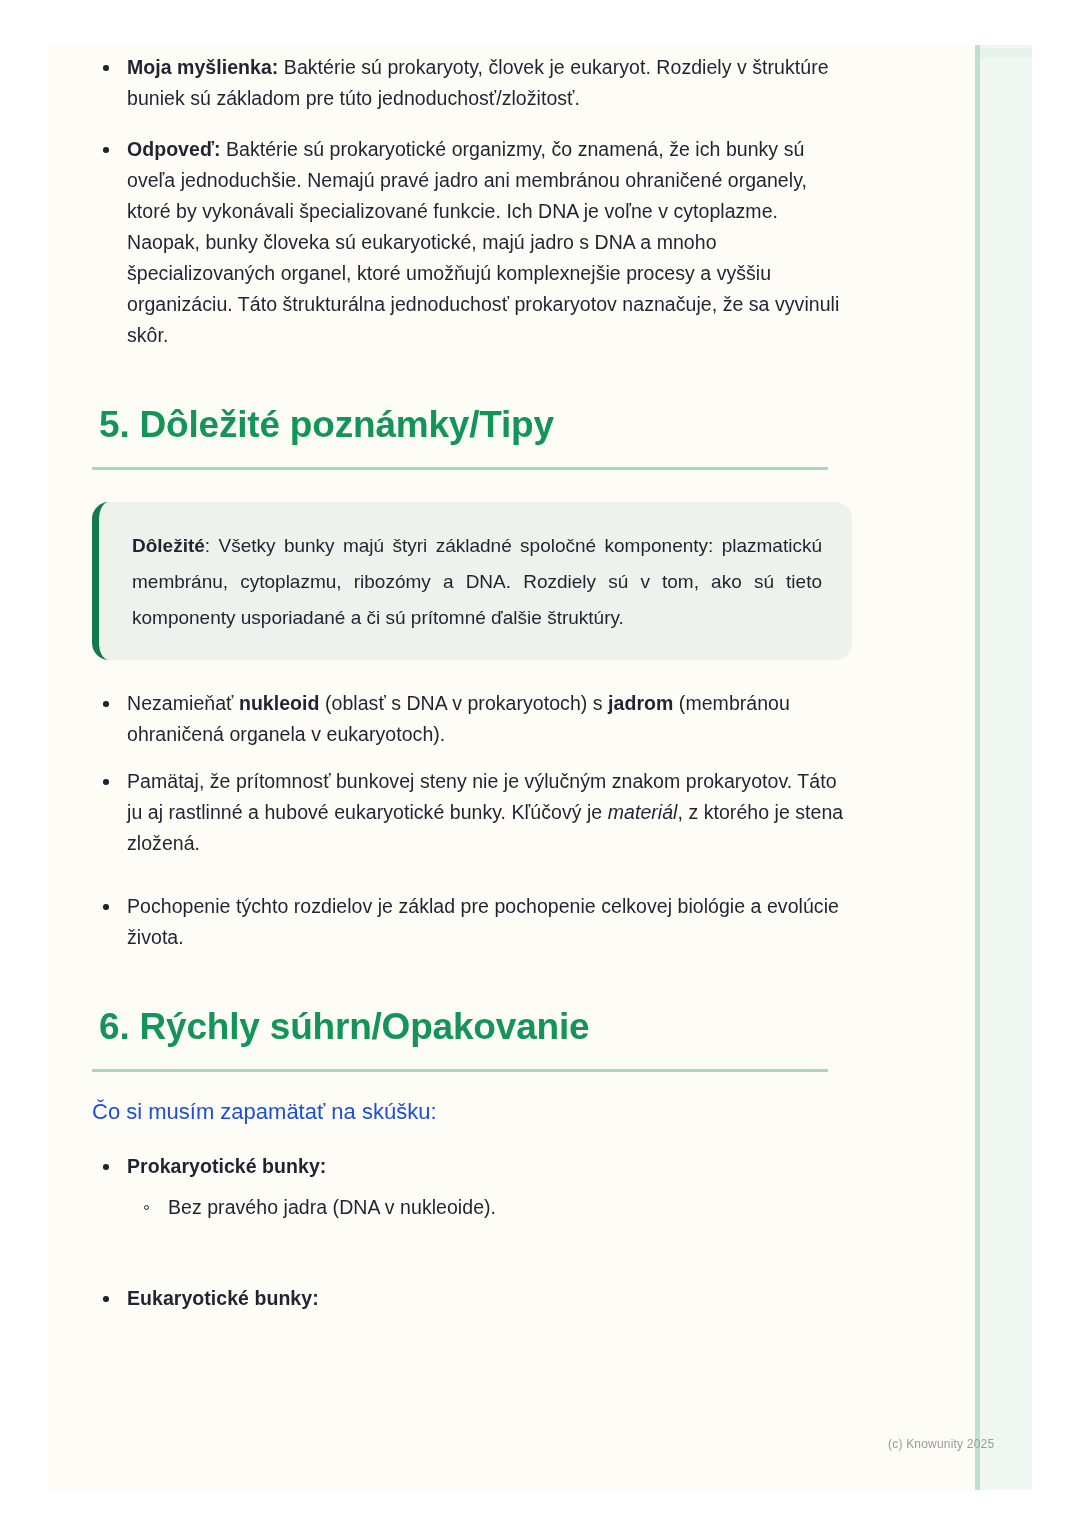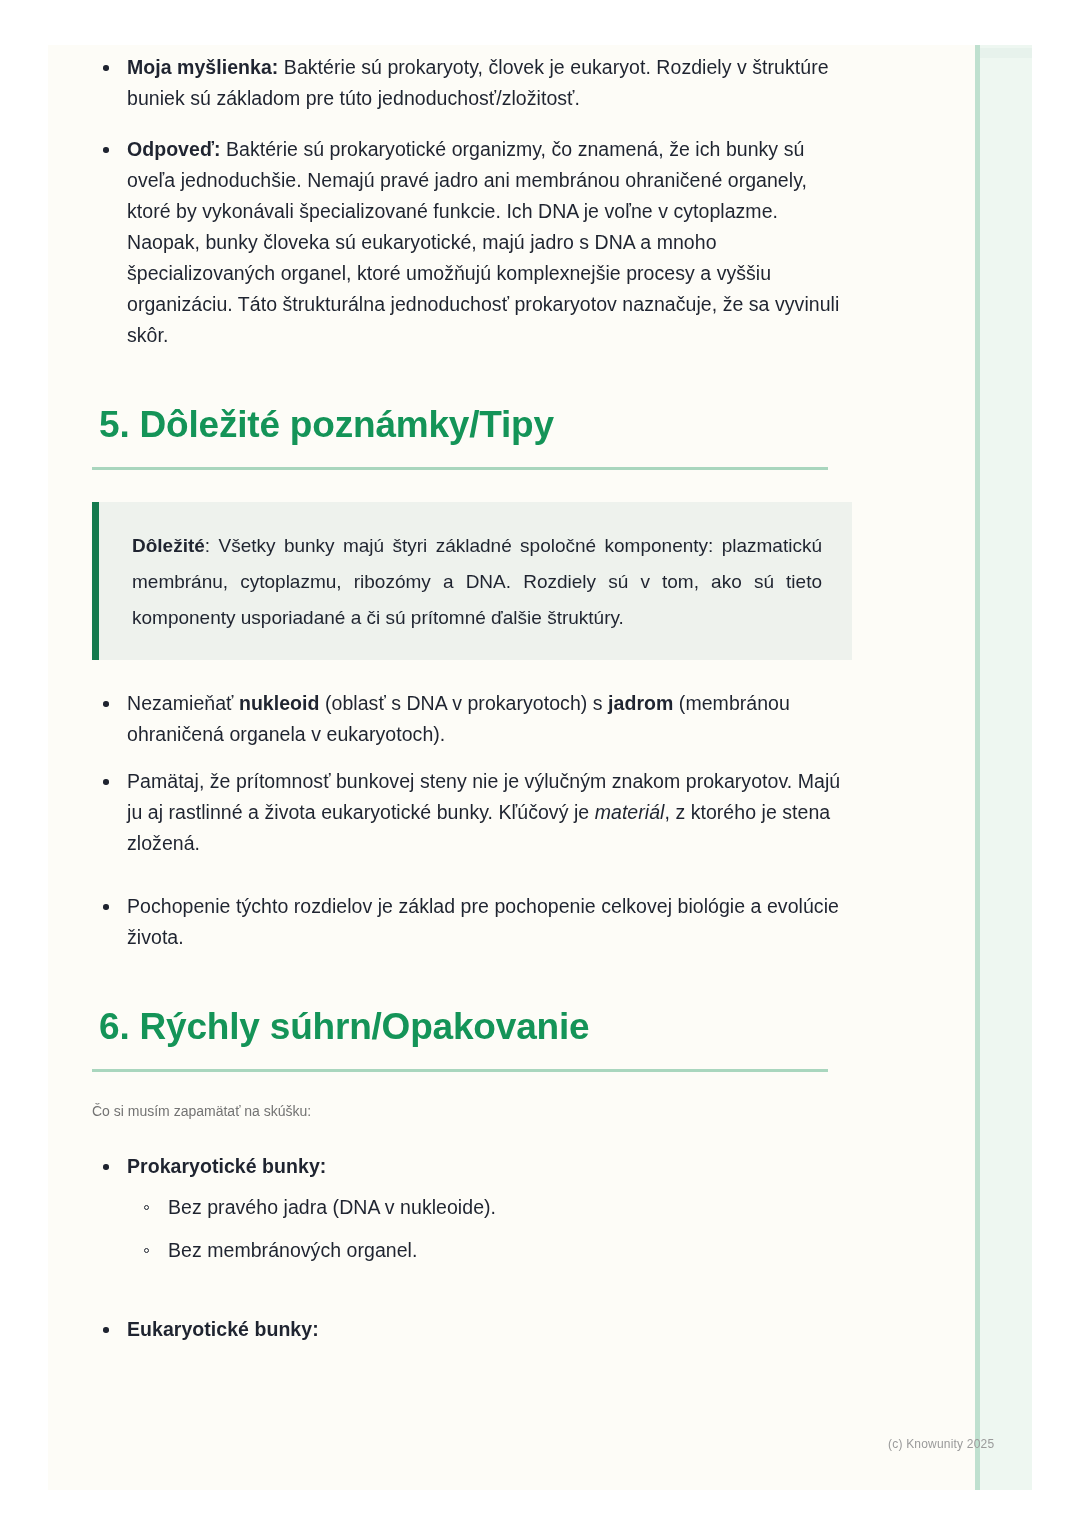--- a/index.html
+++ b/index.html
@@ -137,34 +137,35 @@
     width: 736px;
     margin: 0;
   }
 
   
   .callout {
     background: #eef2ed;
     border-left: 7px solid #147a4e;
     box-sizing: border-box;
     padding: 26px 30px 24px 33px;
+    border-radius: 17px;
   }
   .callout p {
     margin: 0;
     color: #1f2430;
     font-size: 19px;
     line-height: 36px;
     text-align: justify;
   }
 
   
   p.plain {
     margin: 0;
-    color: #737373;
-    font-size: 14px;
+    color: #1d4ed8;
+    font-size: 22px;
     line-height: 31px;
   }
 
   
   .watermark {
     position: absolute;
     left: 888px;
     top: 1437px;
     font-size: 12px;
     color: #9a9a9a;
@@ -221,21 +222,21 @@
     </div>
 
     <div class="gap-28"></div>
 
     <ul class="lvl1">
       <li>
         <span>Nezamieňať </span><b>nukleoid</b><span> (oblasť s DNA v prokaryotoch) s </span><b>jadrom</b><span> (membránou ohraničená organela v eukaryotoch).</span>
       </li>
       <div class="gap-16"></div>
       <li>
-        <span>Pamätaj, že prítomnosť bunkovej steny nie je výlučným znakom prokaryotov. Majú ju aj rastlinné a života eukaryotické bunky. Kľúčový je </span><i>materiál</i><span>, z ktorého je stena zložená.</span>
+        <span>Pamätaj, že prítomnosť bunkovej steny nie je výlučným znakom prokaryotov. Táto ju aj rastlinné a hubové eukaryotické bunky. Kľúčový je </span><i>materiál</i><span>, z ktorého je stena zložená.</span>
       </li>
       <div class="gap-16"></div>
       <div class="gap-16"></div>
       <li>
         <span>Pochopenie týchto rozdielov je základ pre pochopenie celkovej biológie a evolúcie života.</span>
       </li>
     </ul>
 
     <div class="gap-44"></div>
 
@@ -249,21 +250,20 @@
 
     <div class="gap-24"></div>
 
     <ul class="lvl1">
       <li>
         <b>Prokaryotické bunky:</b>
         <div class="gap-6"></div>
         <ul class="lvl2">
           <li>Bez pravého jadra (DNA v nukleoide).</li>
           <div class="gap-12"></div>
-          <li>Bez membránových organel.</li>
           <div class="gap-12"></div>
           <div class="gap-12"></div>
         </ul>
       </li>
       <div class="gap-20"></div>
       <li>
         <b>Eukaryotické bunky:</b>
       </li>
     </ul>
 

